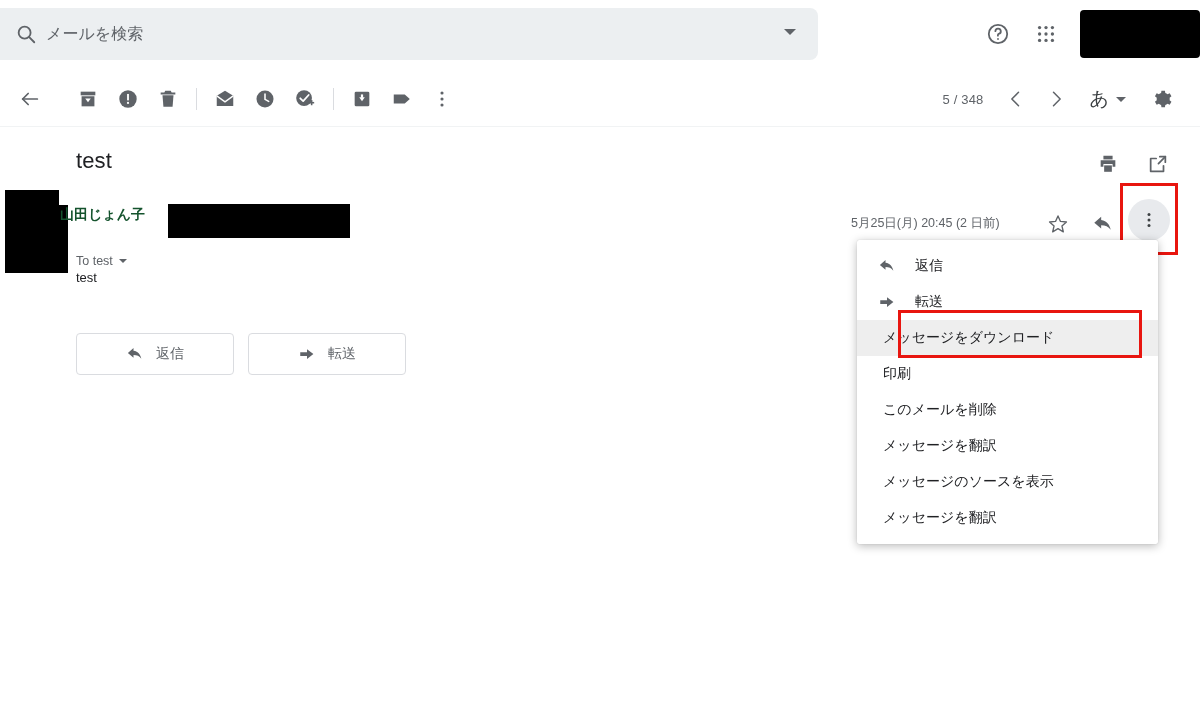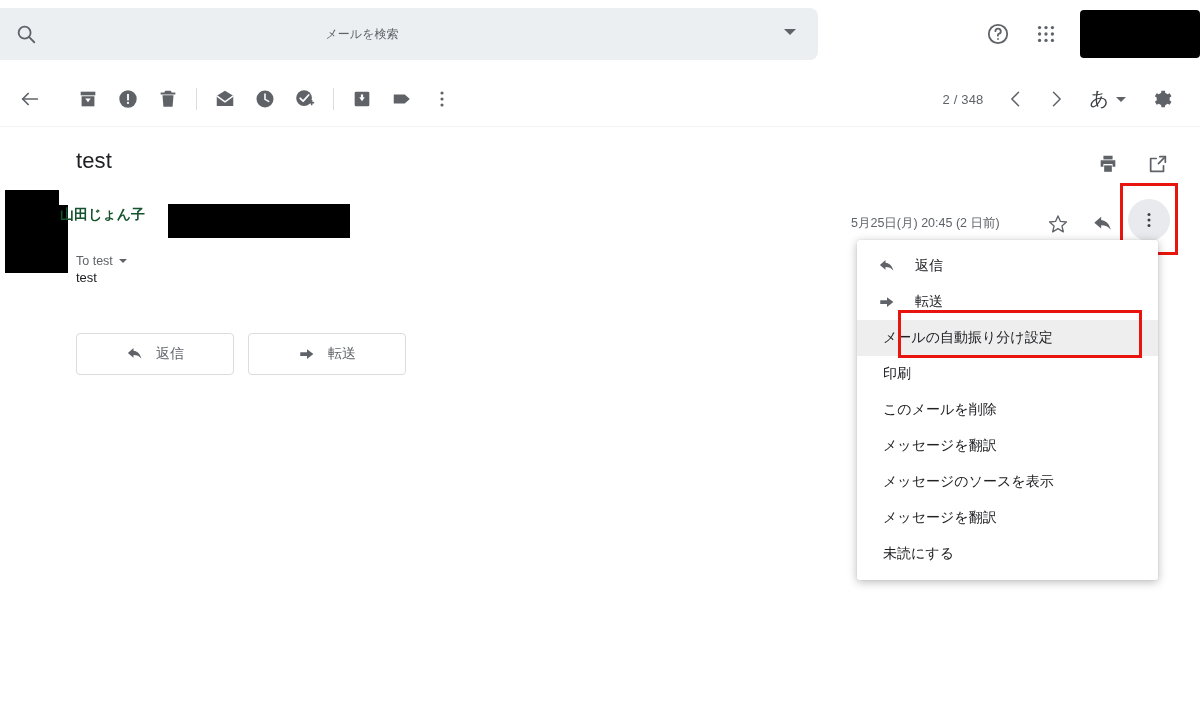--- a/index.html
+++ b/index.html
@@ -36,26 +36,25 @@
     margin-left: 14px;
     width: 24px; height: 24px;
     display: flex; align-items: center; justify-content: center;
     color: #5f6368;
   }
   .search-input {
     border: none;
     outline: none;
     background: transparent;
     font-family: "Liberation Sans", "DejaVu Sans", sans-serif;
-    font-size: 12px;
+    font-size: 16px;
     color: #202124;
-    margin-left: 24px;
+    margin-left: 8px;
     width: 600px;
     padding: 0;
-    text-align: center;
   }
   .search-input::placeholder { color: #5f6368; opacity: 1; }
   .search-dropdown {
     position: absolute;
     right: 22px; top: 21px;
     width: 0; height: 0;
     border-left: 6px solid transparent;
     border-right: 6px solid transparent;
     border-top: 6px solid #5f6368;
   }
@@ -415,21 +414,21 @@
   <span class="tb-btn">
     <svg width="22" height="22" viewBox="0 0 24 24" fill="currentColor">
       <circle cx="12" cy="5.5" r="1.7"></circle>
         <circle cx="12" cy="12" r="1.7"></circle>
         <circle cx="12" cy="18.5" r="1.7"></circle>
     </svg>
   </span>
 
   <div class="tb-spacer"></div>
 
-  <span class="page-count">2 / 348</span>
+  <span class="page-count">5 / 348</span>
 
   <span class="tb-btn">
     <svg width="20" height="20" viewBox="0 0 24 24" fill="none" stroke="currentColor" stroke-width="1.8">
       <polyline points="15,4 7,12 15,20" stroke-linecap="round" stroke-linejoin="round"></polyline>
     </svg>
   </span>
 
   <span class="tb-btn">
     <svg width="20" height="20" viewBox="0 0 24 24" fill="none" stroke="currentColor" stroke-width="1.8">
       <polyline points="9,4 17,12 9,20" stroke-linecap="round" stroke-linejoin="round"></polyline>
@@ -540,21 +539,21 @@
   <div class="menu-item icon-item">
     <span class="mi-icon">
       <svg width="18" height="18" viewBox="0 0 24 24" fill="currentColor">
         <path d="M3 9.5h9V5.5l8.5 6.5L12 18.5v-4H3z"></path>
       </svg>
     </span>
     <span>転送</span>
   </div>
 
   <div class="menu-item highlighted">
-    <span>メールの自動振り分け設定</span>
+    <span>メッセージをダウンロード</span>
   </div>
 
   <div class="menu-item">
     <span>印刷</span>
   </div>
 
   <div class="menu-item">
     <span>このメールを削除</span>
   </div>
 
@@ -565,18 +564,15 @@
 
   <div class="menu-item">
     <span>メッセージのソースを表示</span>
   </div>
 
   <div class="menu-item">
     <span>メッセージを翻訳</span>
   </div>
 
 
-  <div class="menu-item">
-    <span>未読にする</span>
-  </div>
 </div>
 
 <div class="highlight-box-menu"></div>
 
 </body></html>

